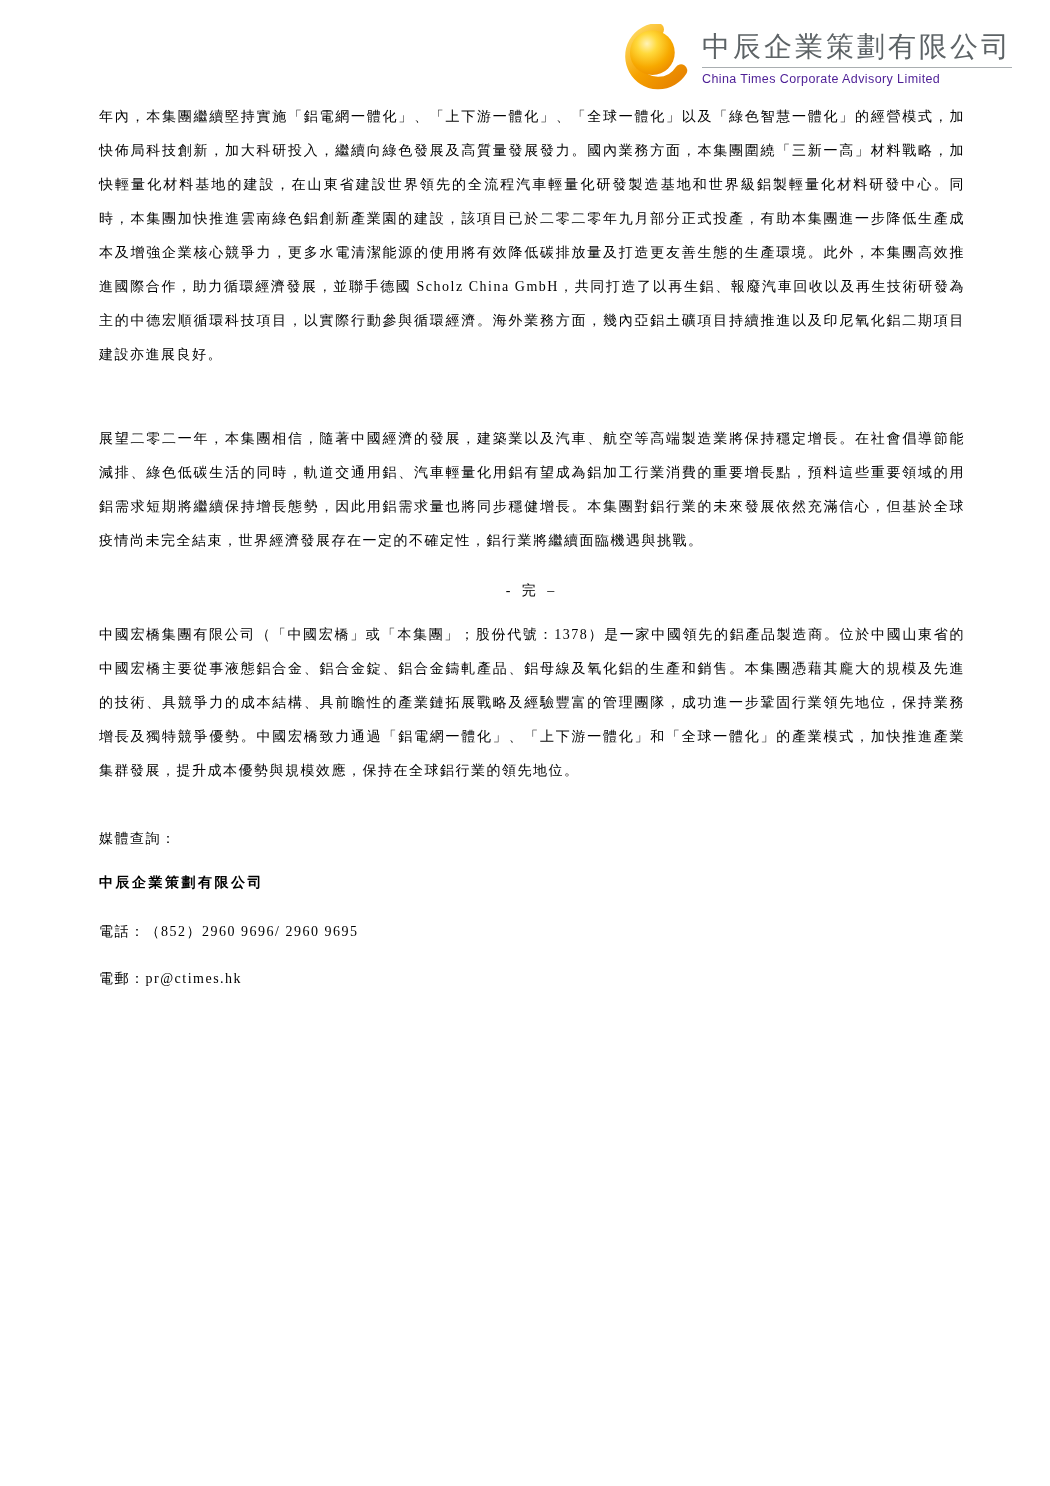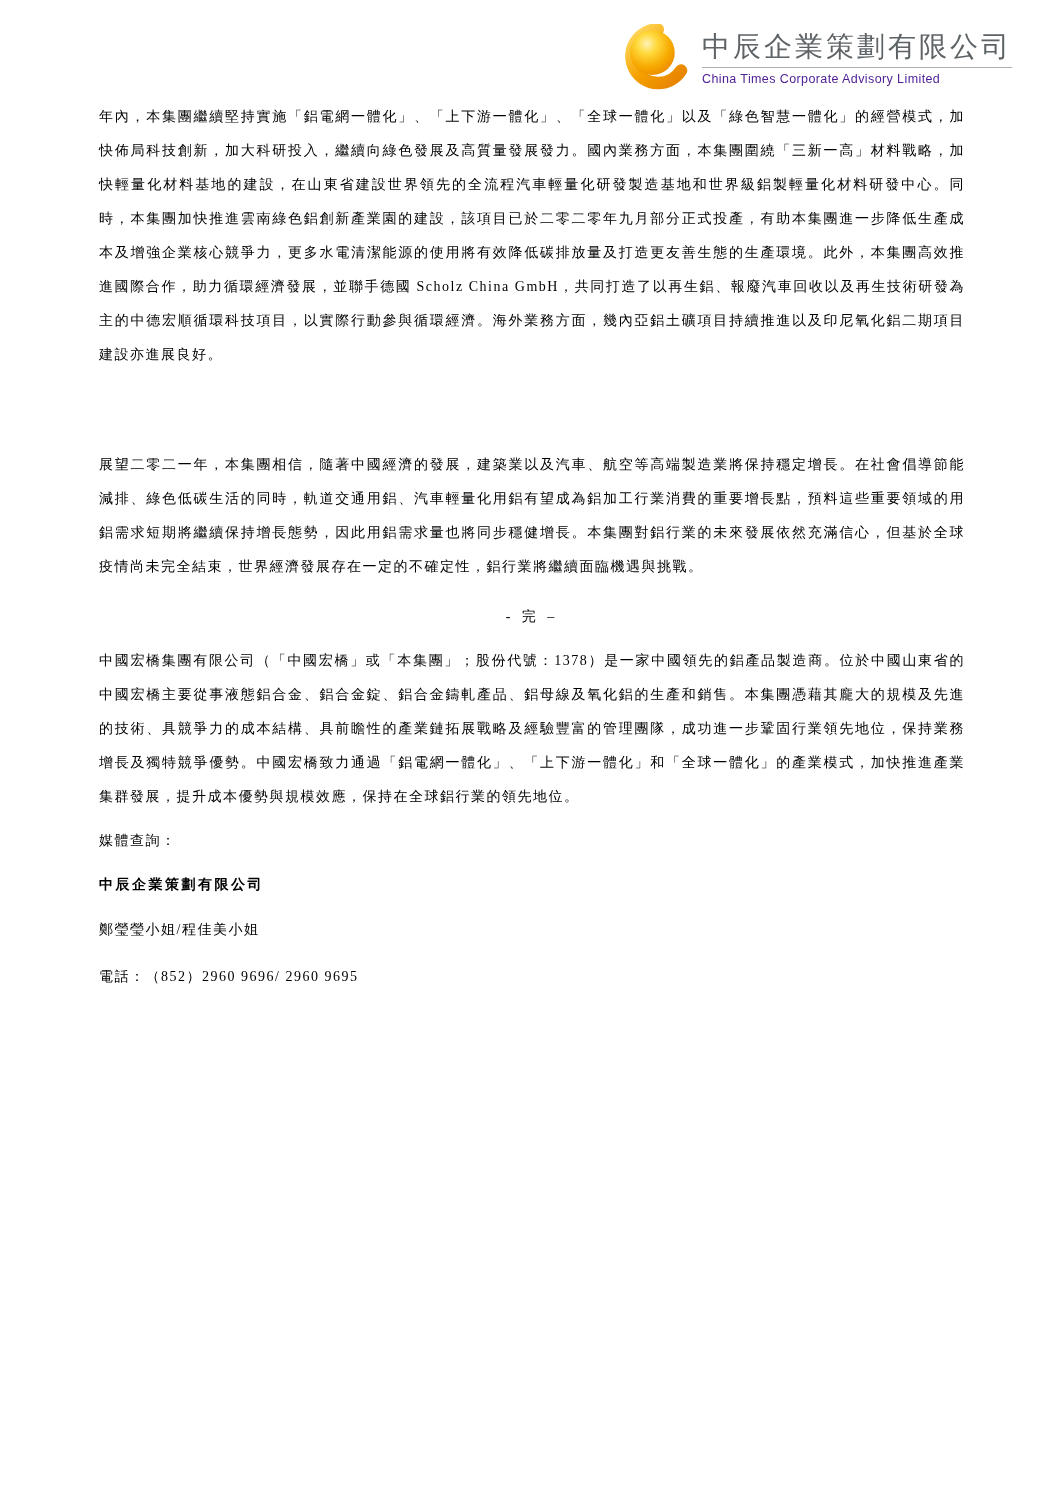--- a/index.html
+++ b/index.html
@@ -50,36 +50,36 @@
     position: absolute;
     left: 99px;
     top: 100px;
     width: 866px;
     font-size: 14px;
     line-height: 34px;
     letter-spacing: 1.5px;
     text-align: justify;
   }
   .para { margin: 0; }
-  .para-outlook { margin-top: 76px; }
+  .para-outlook { margin-top: 50px; }
   .end-mark {
     margin-top: 16px;
     text-align: center;
     letter-spacing: 4px;
   }
   .about-heading {
     margin-top: 92px;
     font-weight: bold;
     text-decoration: underline;
     text-underline-offset: 5px;
     text-align: left;
   }
   .about-para { margin-top: 10px; }
 
-  .media-label { margin-top: 10px; text-align: left; }
+  .media-label { margin-top: 34px; text-align: left; }
   .media-company {
     margin-top: 10px;
     font-weight: bold;
     text-align: left;
     letter-spacing: 2.5px;
   }
   .media-line { margin-top: 16px; line-height: 31px; text-align: left; }
   .media-contacts { margin-top: 12px; }
 
   
@@ -131,20 +131,20 @@
 
     <p class="para end-mark">- 完 –</p>
 
 
     <p class="para about-para">中國宏橋集團有限公司（「中國宏橋」或「本集團」；股份代號：1378）是一家中國領先的鋁產品製造商。位於中國山東省的中國宏橋主要從事液態鋁合金、鋁合金錠、鋁合金鑄軋產品、鋁母線及氧化鋁的生產和銷售。本集團憑藉其龐大的規模及先進的技術、具競爭力的成本結構、具前瞻性的產業鏈拓展戰略及經驗豐富的管理團隊，成功進一步鞏固行業領先地位，保持業務增長及獨特競爭優勢。中國宏橋致力通過「鋁電網一體化」、「上下游一體化」和「全球一體化」的產業模式，加快推進產業集群發展，提升成本優勢與規模效應，保持在全球鋁行業的領先地位。</p>
 
     <p class="para media-label">媒體查詢：</p>
 
     <p class="para media-company">中辰企業策劃有限公司</p>
 
-    <p class="para media-line media-contacts">鄭瑩瑩小姐/程佳美小姐</p>
     <p class="para media-line">電話：（852）2960 9696/ 2960 9695</p>
+    <p class="para media-line">電郵：pr@ctimes.hk</p>
 
   </div>
 
   <div class="page-number">3</div>
 
 </div>
 
 </body></html>

